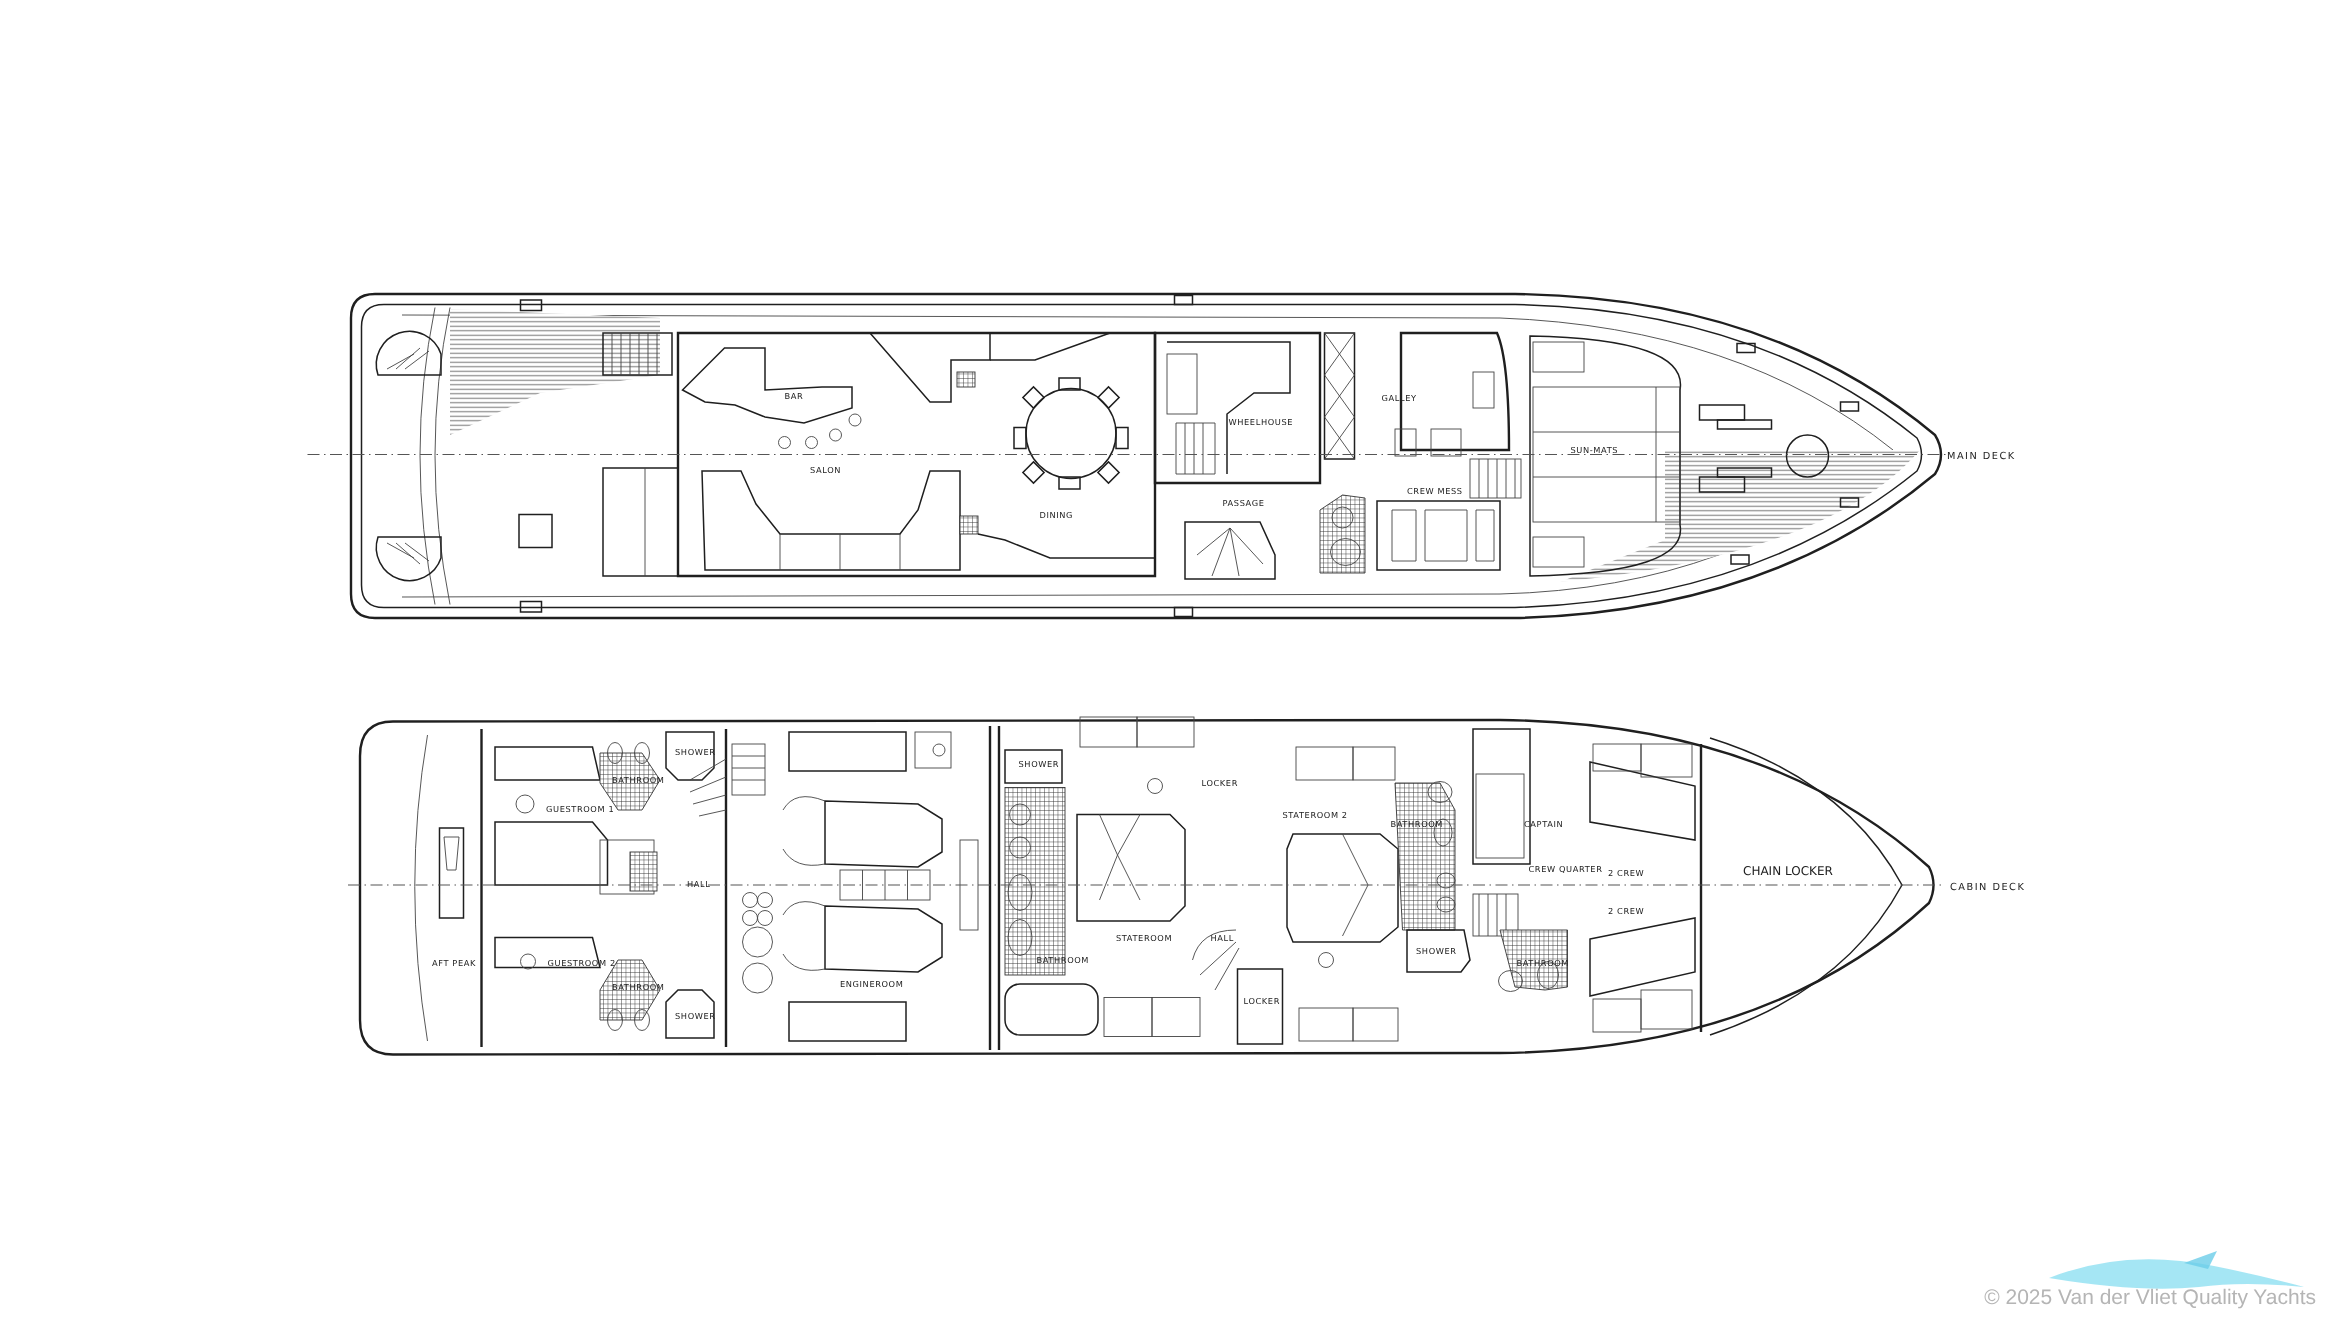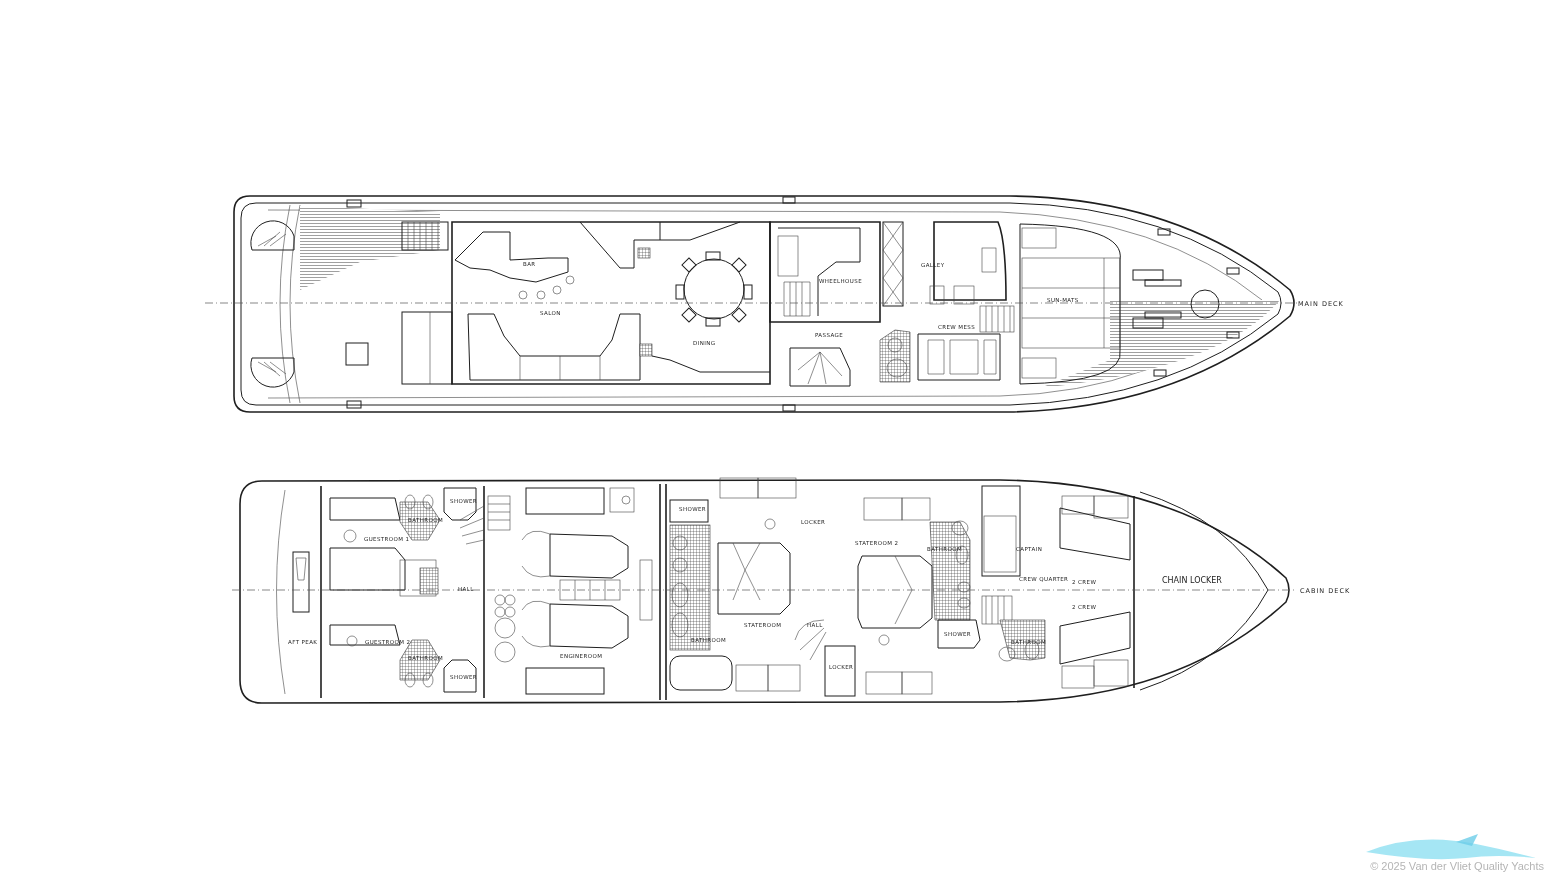--- a/index.html
+++ b/index.html
@@ -9,21 +9,21 @@
     .lbl { font-size: 5.5px; letter-spacing: 0.4px; }
     .deck-lbl { font-size: 6.5px; letter-spacing: 1px; }
     .big-lbl { font-size: 8px; }
     .ln { stroke: #1f1f1f; fill: none; stroke-width: 1; }
     .ln2 { stroke: #1f1f1f; fill: none; stroke-width: 1.6; }
     .thin { stroke: #444; fill: none; stroke-width: 0.6; }
     .cl { stroke: #555; stroke-width: 0.7; fill: none; }
     .hatch { fill: url(#grid); stroke: #333; stroke-width: 0.6; }
     .teak { fill: url(#teak); stroke: none; }
     .wm { position: absolute; right: 14px; bottom: 4px; width: 190px; height: 50px; }
-    .wm-text { position: absolute; right: 16px; bottom: 6px; font-size: 11px; color: #b5b5b5; font-family: "Liberation Sans", sans-serif; }
+    .wm-text { position: absolute; right: 16px; bottom: 6px; font-size: 14px; color: #b5b5b5; font-family: "Liberation Sans", sans-serif; }
   </style>
 </head>
 <body>
 
 <svg id="plan" viewBox="0 0 1560 878" xmlns="http://www.w3.org/2000/svg">
   <defs>
     <pattern id="grid" width="3" height="3" patternUnits="userSpaceOnUse">
       <rect width="3" height="3" fill="#fff"></rect>
       <path d="M0 0H3M0 0V3" stroke="#333" stroke-width="0.6"></path>
     </pattern>

